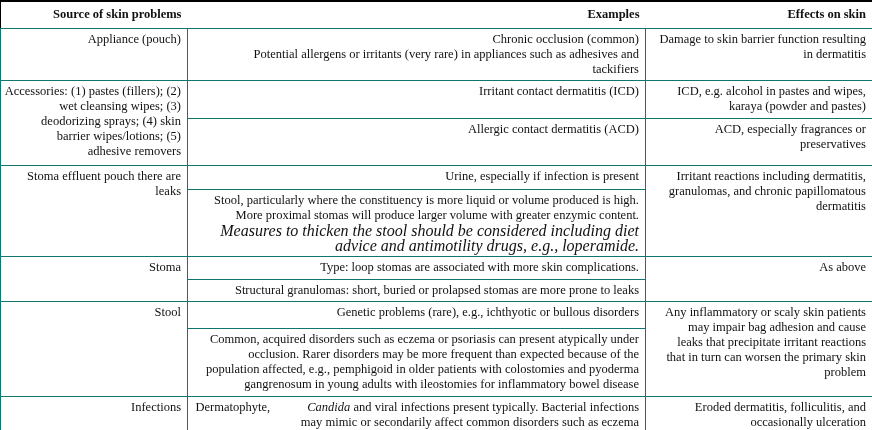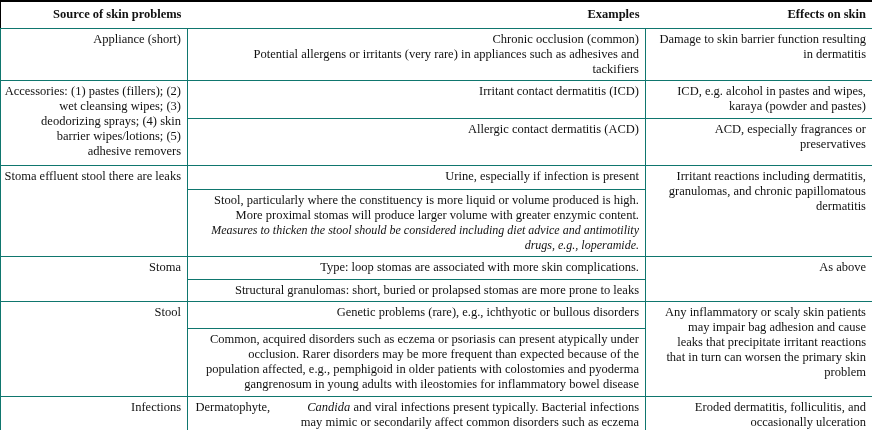--- a/index.html
+++ b/index.html
@@ -44,21 +44,21 @@
   .hang {
     padding-left: 15px;
     text-indent: -15px;
   }
   
   .ind {
     padding-left: 15px;
   }
   .note {
     font-style: italic;
-    font-size: 12px;
+    font-size: 16px;
   }
   .it { font-style: italic; margin-left: 34px; }
   tr.h27 { height: 27px; }
   tr.h40 { height: 40px; }
   tr.h38 { height: 38px; }
   tr.h47 { height: 47px; }
   tr.h24 { height: 24px; }
   tr.h66 { height: 66px; }
   tr.h23 { height: 23px; }
   tr.h22 { height: 22px; }
@@ -78,21 +78,21 @@
     <tr class="h27">
       <th>Source of skin problems</th>
       <th>Examples</th>
       <th>Effects on skin</th>
     </tr>
   </thead>
   <tbody>
 
     <tr class="h40">
       <td>
-        <div class="hang">Appliance (short)</div>
+        <div class="hang">Appliance (pouch)</div>
       </td>
       <td>
         <div>Chronic occlusion (common)</div>
         <div class="ind">Potential allergens or irritants (very rare) in appliances such as adhesives and tackifiers</div>
       </td>
       <td>
         <div class="hang">Damage to skin barrier function resulting in dermatitis</div>
       </td>
     </tr>
 
@@ -111,21 +111,21 @@
       <td>
         <div class="hang">Allergic contact dermatitis (ACD)</div>
       </td>
       <td>
         <div class="hang">ACD, especially fragrances or preservatives</div>
       </td>
     </tr>
 
     <tr class="h24">
       <td rowspan="2">
-        <div class="hang">Stoma effluent stool there are leaks</div>
+        <div class="hang">Stoma effluent pouch there are leaks</div>
       </td>
       <td>
         <div class="hang">Urine, especially if infection is present</div>
       </td>
       <td rowspan="2">
         <div class="hang">Irritant reactions including dermatitis, granulomas, and chronic papillomatous dermatitis</div>
       </td>
     </tr>
     <tr class="h66">
       <td>

